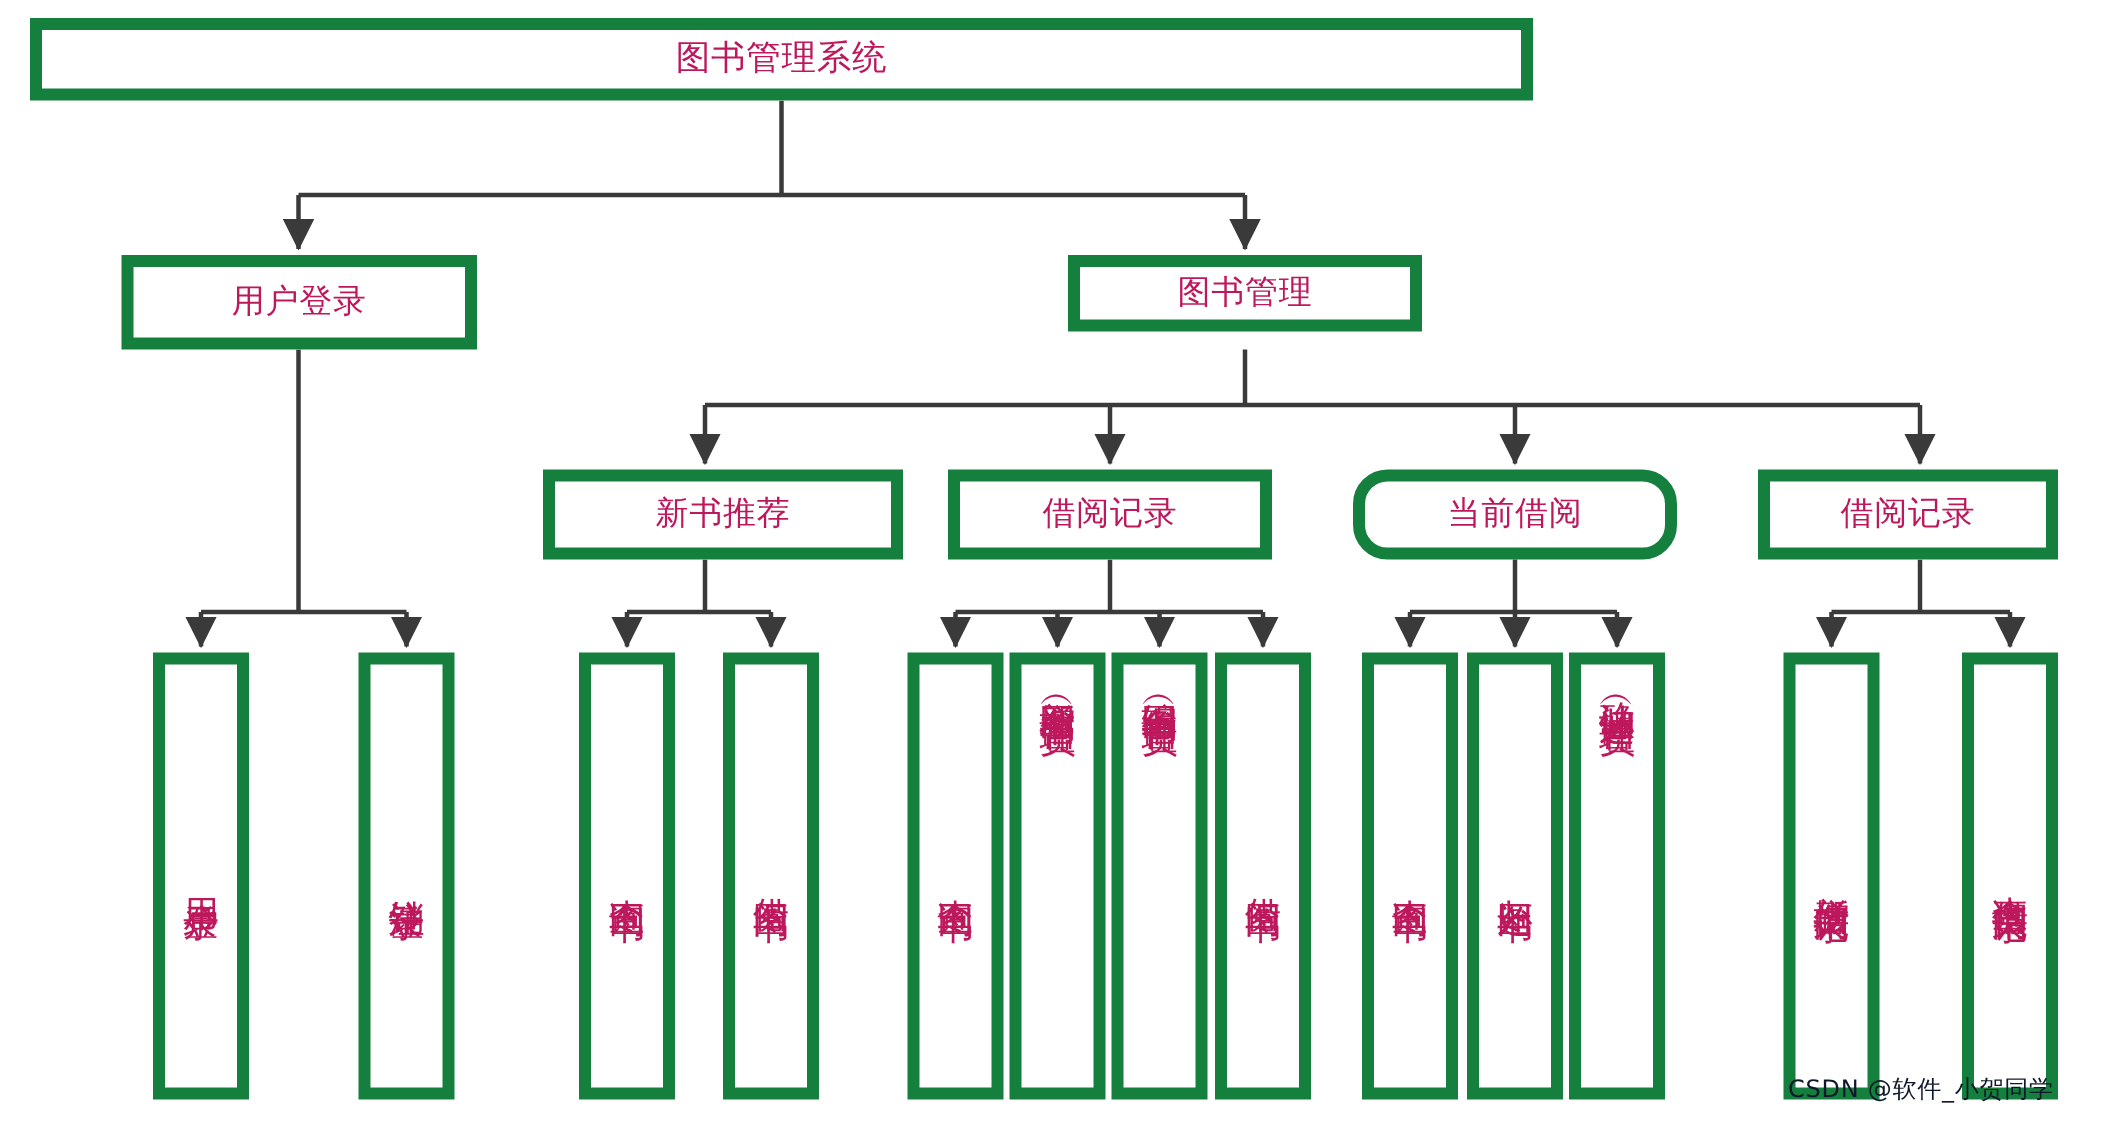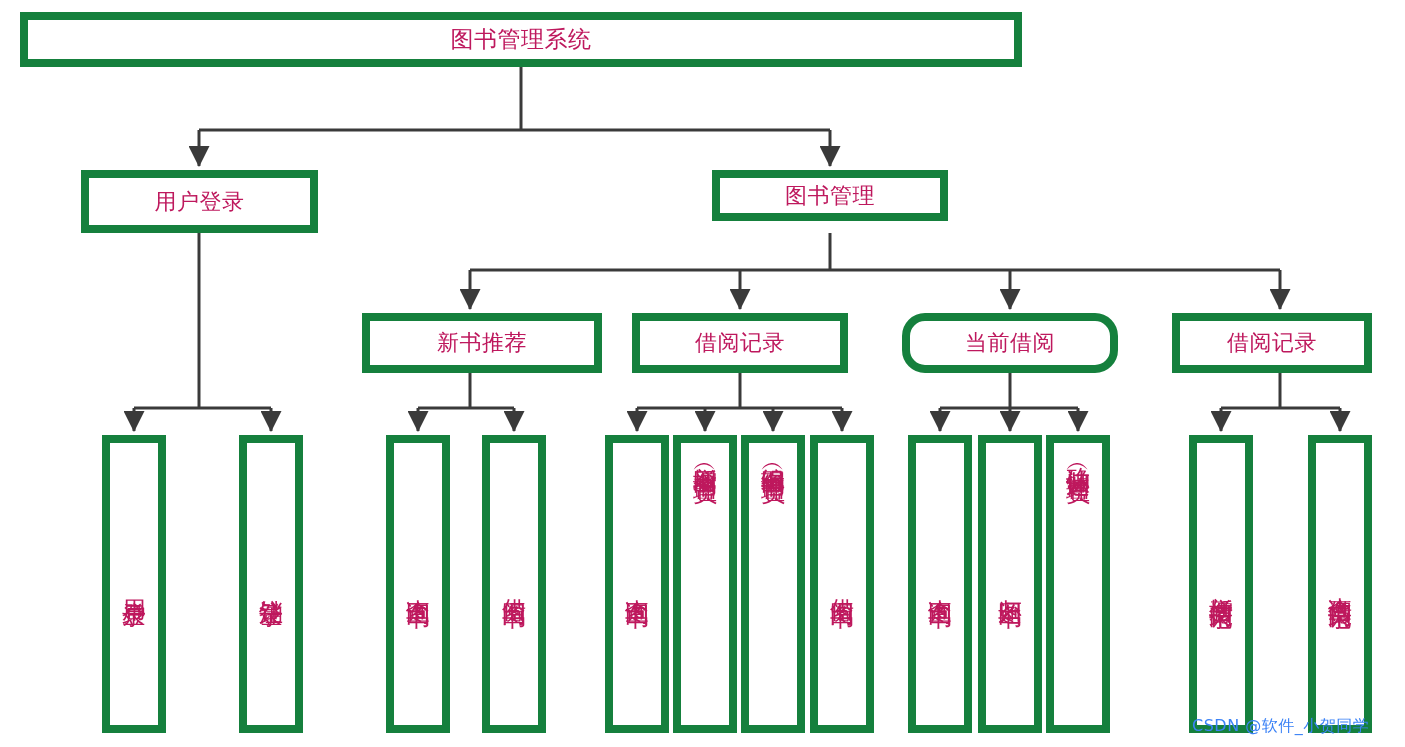--- a/index.html
+++ b/index.html
@@ -64,21 +64,21 @@
   }
   .node.vert.tall .label {
     max-height: 286px;
   }
   .node.vert.center {
     align-items: center;
     padding-top: 0;
   }
   .watermark {
     position: absolute;
-    color: #3b82f6;
+    color: #0f172a;
     font-size: 16px;
     letter-spacing: 0.5px;
     white-space: nowrap;
     user-select: none;
   }
 </style>
 </head>
 <body>
 
 <div id="canvas">

